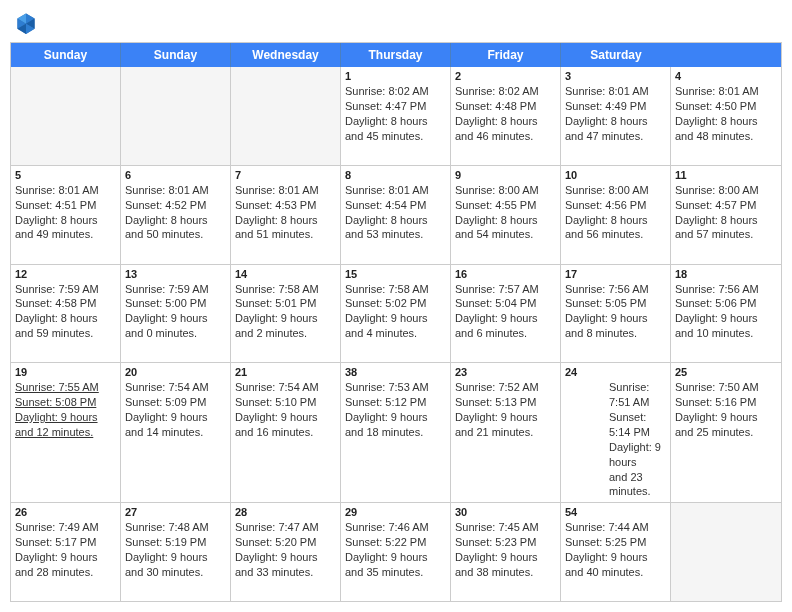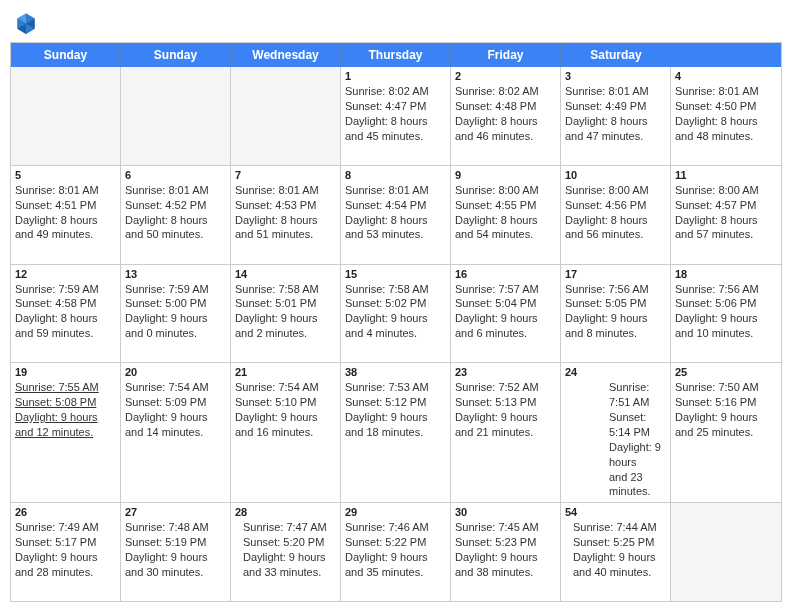--- a/index.html
+++ b/index.html
@@ -341,42 +341,42 @@
           </div>
           <div class="cal-cell">
             <div class="day-number">27</div>
             <div class="day-info" style="white-space: pre-line;">Sunrise: 7:48 AM
 Sunset: 5:19 PM
 Daylight: 9 hours
 and 30 minutes.</div>
           </div>
           <div class="cal-cell">
             <div class="day-number">28</div>
-            <div class="day-info" style="white-space: pre-line; margin-left: 8px;">Sunrise: 7:47 AM
+            <div class="day-info" style="white-space: pre-line;">Sunrise: 7:47 AM
 Sunset: 5:20 PM
 Daylight: 9 hours
 and 33 minutes.</div>
           </div>
           <div class="cal-cell">
             <div class="day-number">29</div>
             <div class="day-info" style="white-space: pre-line;">Sunrise: 7:46 AM
 Sunset: 5:22 PM
 Daylight: 9 hours
 and 35 minutes.</div>
           </div>
           <div class="cal-cell">
             <div class="day-number">30</div>
             <div class="day-info" style="white-space: pre-line;">Sunrise: 7:45 AM
 Sunset: 5:23 PM
 Daylight: 9 hours
 and 38 minutes.</div>
           </div>
           <div class="cal-cell">
             <div class="day-number">54</div>
-            <div class="day-info" style="white-space: pre-line; margin-left: 8px;">Sunrise: 7:44 AM
+            <div class="day-info" style="white-space: pre-line;">Sunrise: 7:44 AM
 Sunset: 5:25 PM
 Daylight: 9 hours
 and 40 minutes.</div>
           </div>
           <div class="cal-cell empty"></div>
         </div>
       </div>
   </div>
 </div>
 

